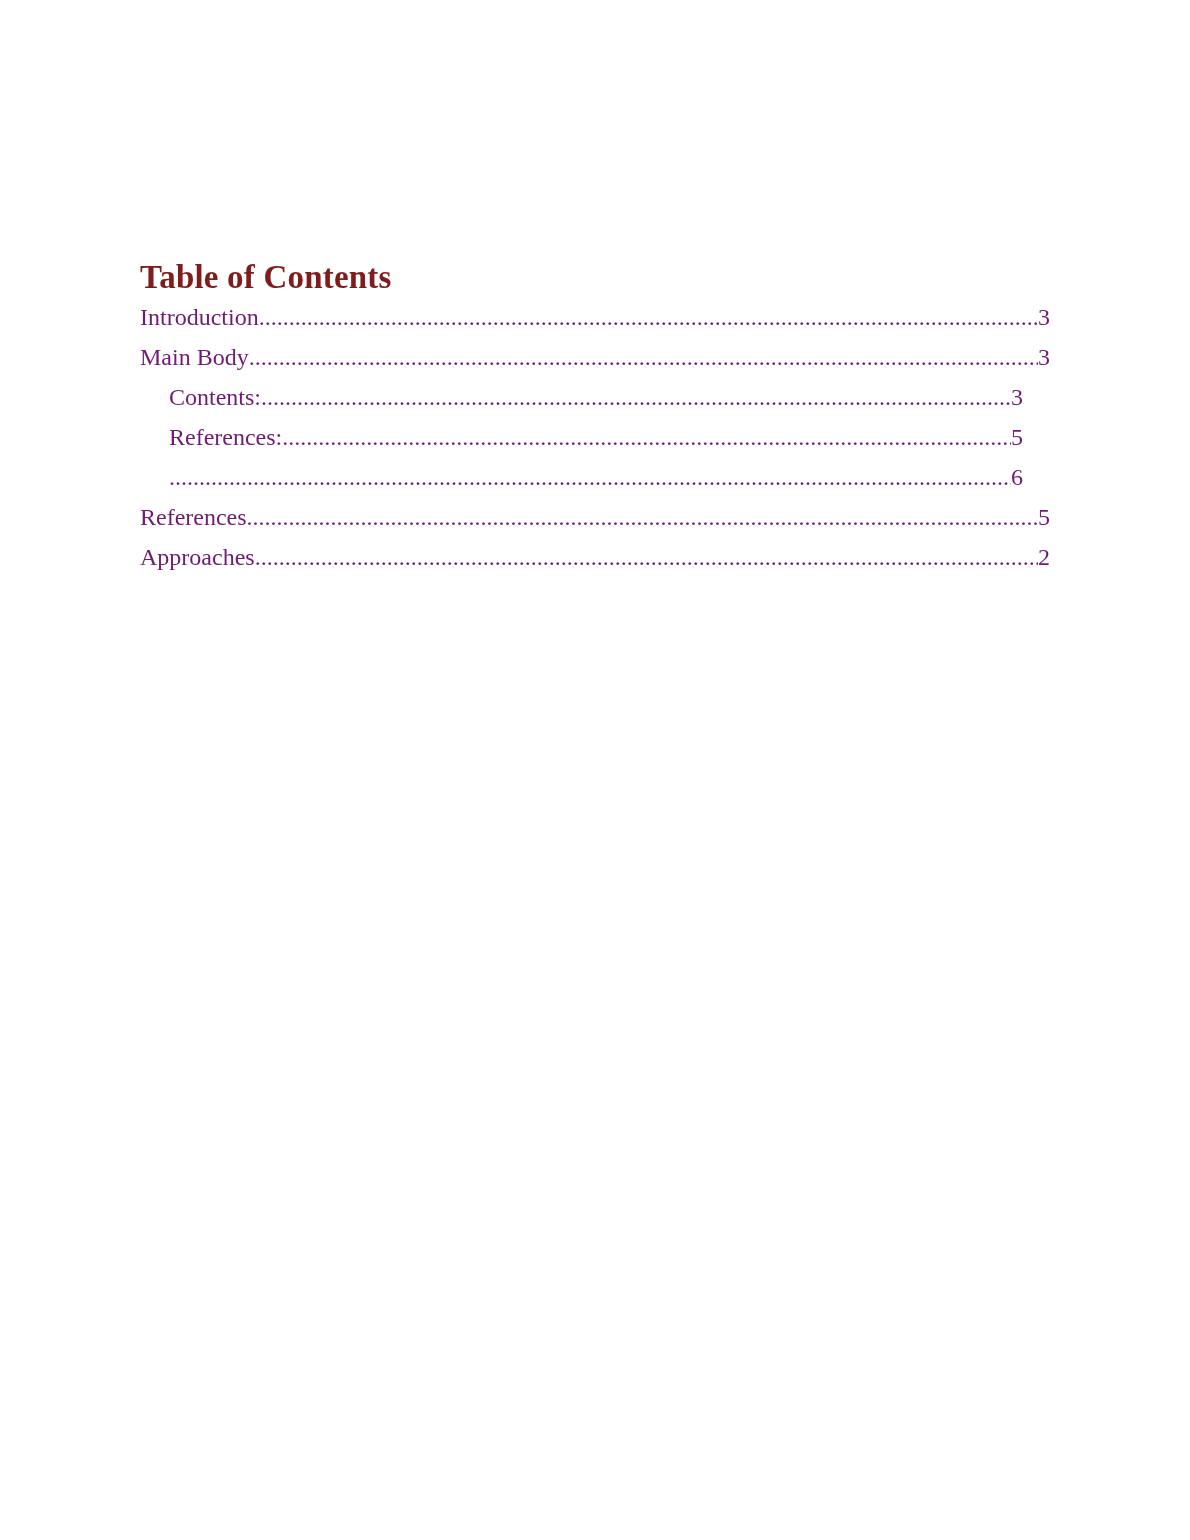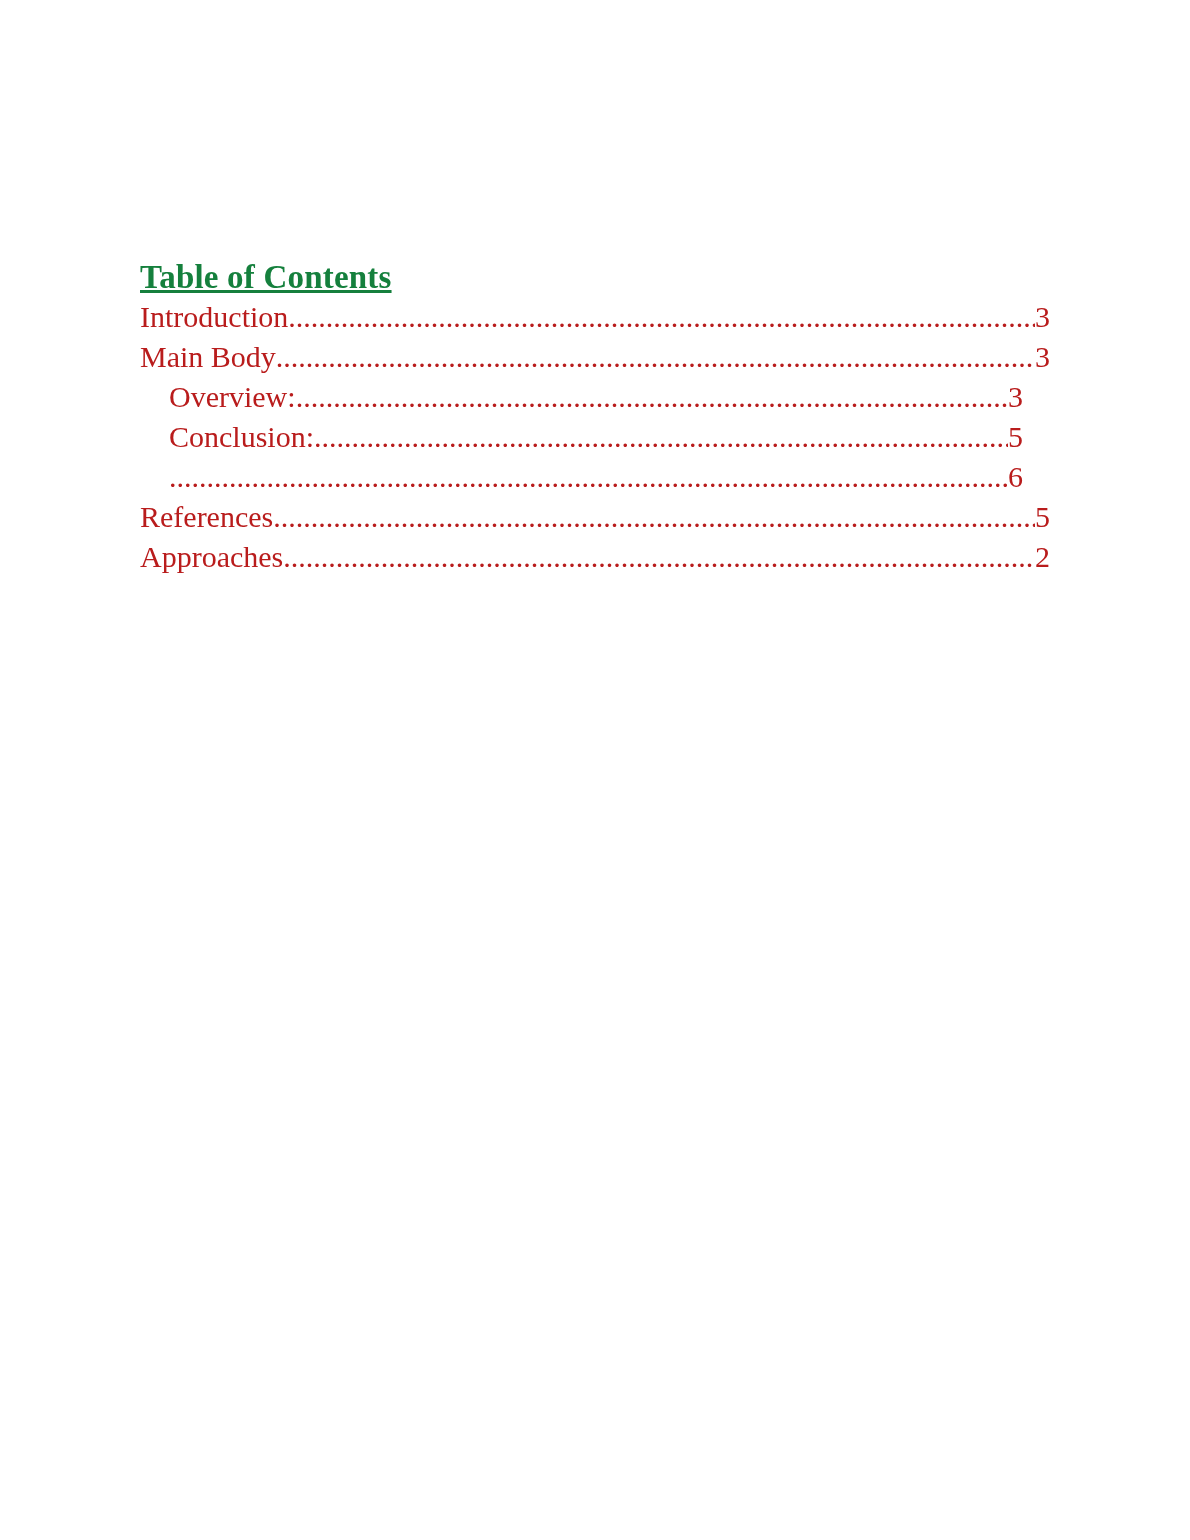--- a/index.html
+++ b/index.html
@@ -26,22 +26,22 @@
     line-height: 40px;
     letter-spacing: 0.2px;
     color: #365f91; 
   }
   .toc-list { margin-top: 0; }
   .toc-row {
     display: flex;
     align-items: baseline;
     height: 40px;
     line-height: 40px;
-    font-size: 30px;
-    color: #b91c1c;
+    font-size: 24px;
+    color: #701a75;
   }
   .toc-row.level1 {
     margin-left: 29px;
     margin-right: 27px;
   }
   .toc-label {
     flex: 0 0 auto;
     white-space: nowrap;
   }
   .toc-leader {
@@ -54,44 +54,44 @@
     flex: 0 0 auto;
     white-space: nowrap;
   }
 </style>
 </head>
 <body>
 
 <div class="page">
   <div class="toc">
 
-    <h1 class="toc-title" data-bind="toc.title" data-bind-color="toc.title_color" style="color: #15803d; text-decoration: underline;">Table of Contents</h1>
+    <h1 class="toc-title" data-bind="toc.title" data-bind-color="toc.title_color" style="color: #7f1d1d;">Table of Contents</h1>
 
     <div class="toc-list">
 
       <div class="toc-row level0">
         <span class="toc-label" data-bind="toc.entries.0.label">Introduction</span>
         <span class="toc-leader"><span data-bind="toc.leader">................................................................................................................................................................................................................................................................</span></span>
         <span class="toc-page" data-bind="toc.entries.0.page">3</span>
       </div>
 
       <div class="toc-row level0">
         <span class="toc-label" data-bind="toc.entries.1.label">Main Body</span>
         <span class="toc-leader"><span data-bind="toc.leader">................................................................................................................................................................................................................................................................</span></span>
         <span class="toc-page" data-bind="toc.entries.1.page">3</span>
       </div>
 
       <div class="toc-row level1">
-        <span class="toc-label" data-bind="toc.entries.2.label">Overview:</span>
+        <span class="toc-label" data-bind="toc.entries.2.label">Contents:</span>
         <span class="toc-leader"><span data-bind="toc.leader">................................................................................................................................................................................................................................................................</span></span>
         <span class="toc-page" data-bind="toc.entries.2.page">3</span>
       </div>
 
       <div class="toc-row level1">
-        <span class="toc-label" data-bind="toc.entries.3.label">Conclusion:</span>
+        <span class="toc-label" data-bind="toc.entries.3.label">References:</span>
         <span class="toc-leader"><span data-bind="toc.leader">................................................................................................................................................................................................................................................................</span></span>
         <span class="toc-page" data-bind="toc.entries.3.page">5</span>
       </div>
 
       <div class="toc-row level1">
         <span class="toc-leader"><span data-bind="toc.leader">................................................................................................................................................................................................................................................................</span></span>
         <span class="toc-page" data-bind="toc.entries.4.page">6</span>
       </div>
 
       <div class="toc-row level0">

